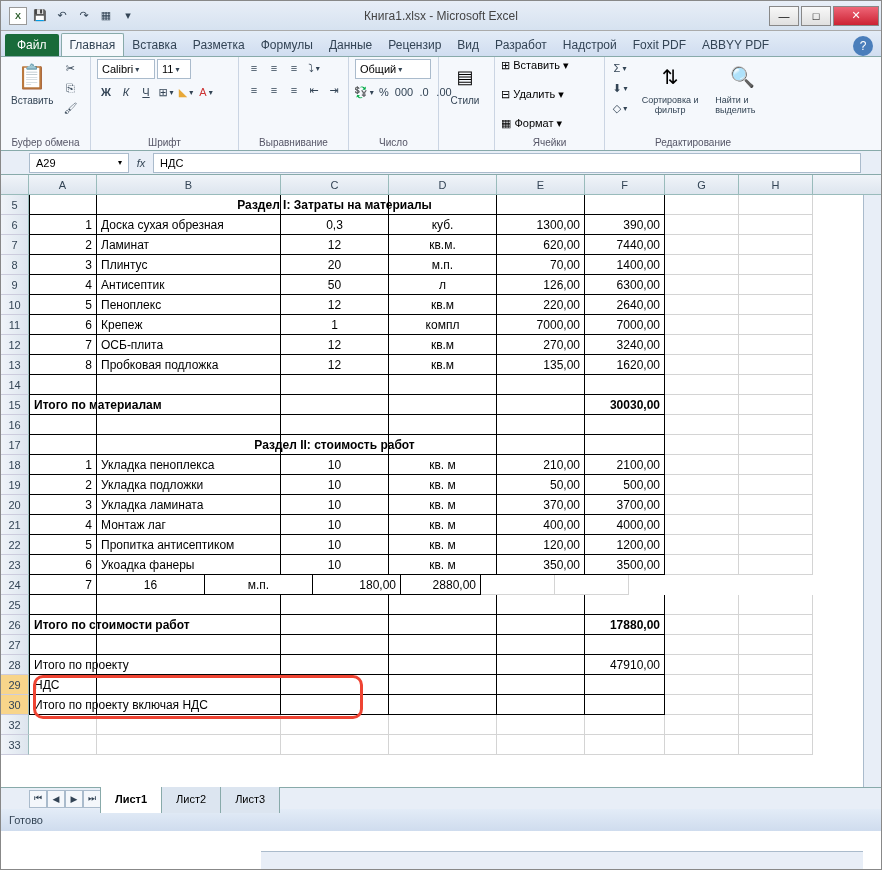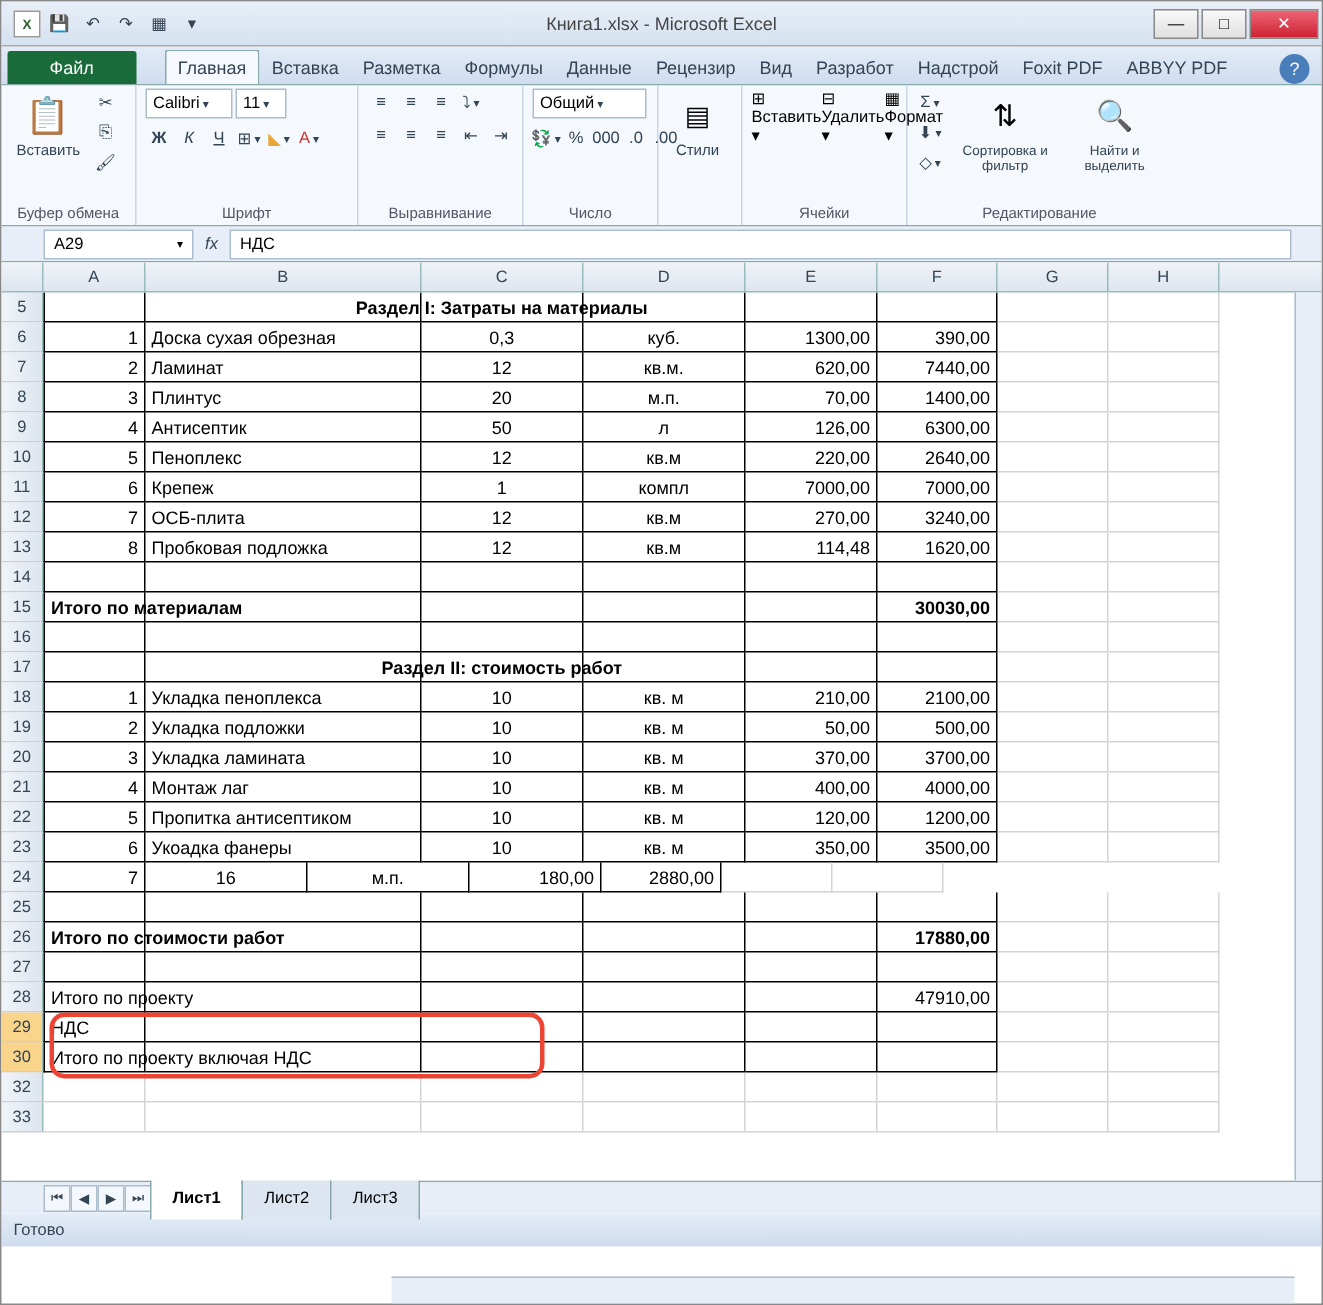--- a/index.html
+++ b/index.html
@@ -10,21 +10,21 @@
 .qat { display: flex; align-items: center; gap: 4px; padding-left: 8px; }
 .qat .xlicon { width: 18px; height: 18px; background: #fff; border: 1px solid #999; display: flex; align-items: center; justify-content: center; font-size: 9px; font-weight: bold; color: #2c5e2c; }
 .qat span { font-size: 11px; color: #345; }
 .title { position: absolute; left: 50%; transform: translateX(-50%); font-size: 12px; color: #444; }
 .winbtns { margin-left: auto; display: flex; }
 .winbtn { width: 30px; height: 20px; border: 1px solid #888; background: linear-gradient(#f8f8f8,#e0e0e0); margin-right: 2px; display: flex; align-items: center; justify-content: center; font-size: 11px; }
 .winbtn.close { background: linear-gradient(#e67,#c23); color: #fff; width: 46px; }
 
 
 .tabbar { height: 26px; background: linear-gradient(#e3ecf7,#d0ddf0); display: flex; align-items: flex-end; border-bottom: 1px solid #8aa; padding-left: 4px; }
-.filetab { background: #196b3a; color: #fff; padding: 4px 28px; font-size: 12px; border-radius: 2px 2px 0 0; margin-right: 19px; }
+.filetab { background: #196b3a; color: #fff; padding: 4px 12px; font-size: 12px; border-radius: 2px 2px 0 0; margin-right: 2px; }
 .tab { padding: 4px 8px; font-size: 12px; color: #345; cursor: pointer; }
 .tab.active { background: #f5f8fc; border: 1px solid #8aa; border-bottom: none; border-radius: 2px 2px 0 0; }
 .helpbtn { margin-left: auto; width: 20px; height: 20px; background: #4a7ebb; border-radius: 50%; color: #fff; font-size: 12px; display: flex; align-items: center; justify-content: center; margin-right: 8px; }
 
 
 .ribbon { height: 94px; background: #f5f8fc; border-bottom: 1px solid #8aa; display: flex; }
 .rgroup { border-right: 1px solid #cbd5e3; padding: 2px 6px; display: flex; flex-direction: column; }
 .rgroup .body { flex: 1; display: flex; align-items: flex-start; gap: 4px; }
 .rgroup .label { text-align: center; font-size: 10px; color: #556; padding-top: 2px; }
 .bigbtn { display: flex; flex-direction: column; align-items: center; gap: 2px; padding: 2px 4px; }
@@ -188,42 +188,42 @@
   <div class="rgroup" style="width:56px">
     <div class="body">
       <div class="bigbtn">
         <div class="ico" style="font-size:18px">▤</div>
         <span>Стили</span>
       </div>
     </div>
     <div class="label"></div>
   </div>
   <div class="rgroup" style="width:110px">
-    <div class="body" style="flex-direction:row;gap:0;font-size:11px">
+    <div class="body" style="flex-direction:column;gap:16px;font-size:11px">
       <div>⊞ <span>Вставить</span> ▾</div>
       <div>⊟ <span>Удалить</span> ▾</div>
       <div>▦ <span>Формат</span> ▾</div>
     </div>
     <div class="label">Ячейки</div>
   </div>
   <div class="rgroup" style="width:176px;border-right:none">
     <div class="body">
       <div class="minirow" style="font-size:11px">
         <div class="mini dropdown">Σ</div>
         <div class="mini dropdown">⬇</div>
         <div class="mini dropdown">◇</div>
       </div>
       <div class="bigbtn">
         <div class="ico" style="font-size:20px">⇅</div>
         <span style="font-size:9px;line-height:10px;text-align:center">Сортировка
 и фильтр</span>
       </div>
       <div class="bigbtn">
         <div class="ico" style="font-size:20px">🔍</div>
-        <span style="font-size:9px;line-height:10px;text-align:center">Найти и
+        <span style="font-size:9px;line-height:10px;text-align:left">Найти и
 выделить</span>
       </div>
     </div>
     <div class="label">Редактирование</div>
   </div>
 </div>
 
 <div class="fbar">
   <div class="namebox">
       <span>A29</span>
@@ -333,21 +333,21 @@
         <div class="cell cF num brd">3240,00</div>
         <div class="cell cG"></div>
         <div class="cell cH"></div>
       </div>
       <div class="row">
         <div class="rh">13</div>
         <div class="cell cA num brd brdL">8</div>
         <div class="cell cB brd">Пробковая подложка</div>
         <div class="cell cC ctr brd">12</div>
         <div class="cell cD ctr brd">кв.м</div>
-        <div class="cell cE num brd">114,48</div>
+        <div class="cell cE num brd">135,00</div>
         <div class="cell cF num brd">1620,00</div>
         <div class="cell cG"></div>
         <div class="cell cH"></div>
       </div>
       <div class="row">
         <div class="rh">14</div>
         <div class="cell cA brd brdL"></div>
         <div class="cell cB brd"></div>
         <div class="cell cC brd"></div>
         <div class="cell cD brd"></div>

